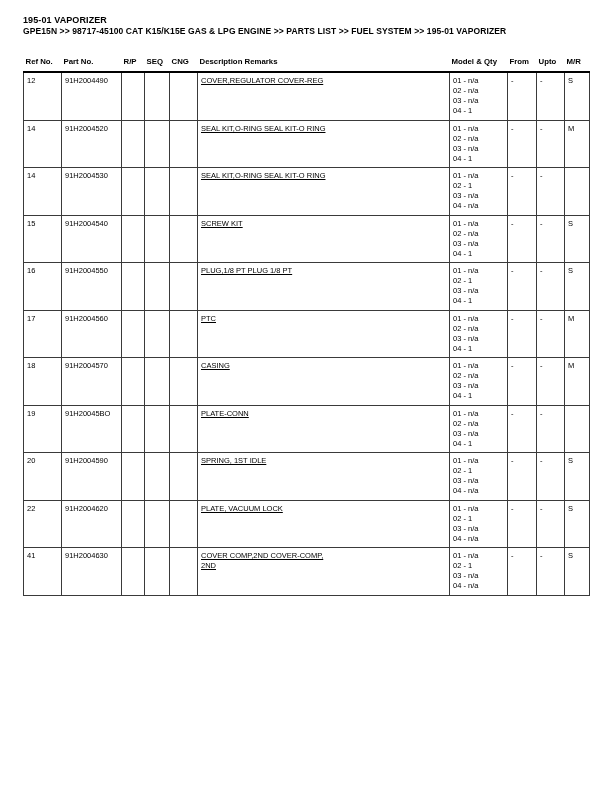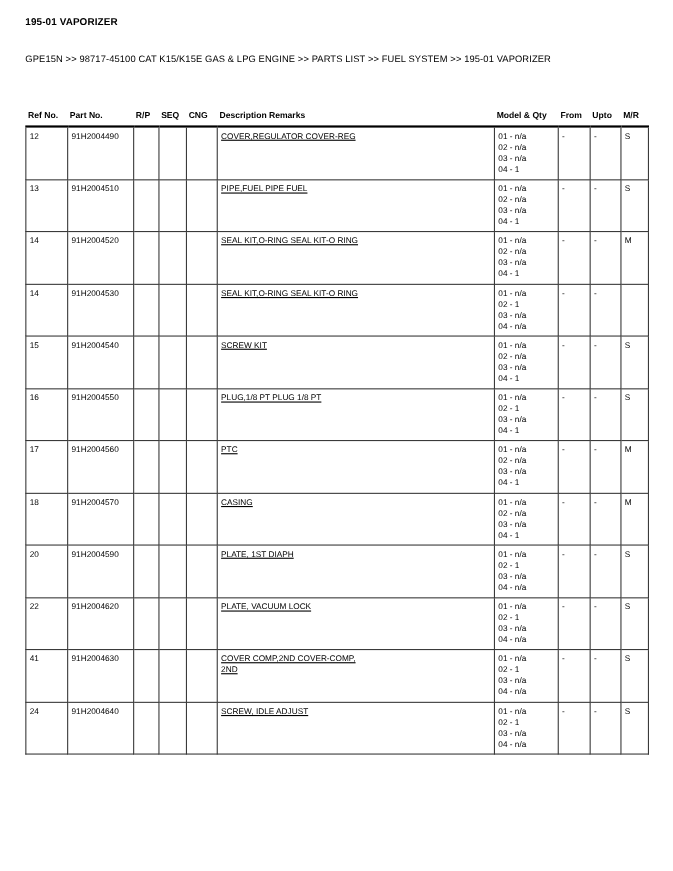--- a/index.html
+++ b/index.html
@@ -14,31 +14,31 @@
   .page { padding: 15px 9px 0 23px; }
 
   .doc-title {
     font-size: 9px;
     font-weight: bold;
     line-height: 11px;
     letter-spacing: 0.1px;
   }
   .breadcrumb {
     font-size: 8.5px;
-    font-weight: normal;
-    margin-top: 22px;
+    font-weight: bold;
+    margin-top: 0;
     line-height: 10px;
     letter-spacing: 0.1px;
   }
 
   table.parts {
     border-collapse: collapse;
     table-layout: fixed;
     width: 566px;
-    margin-top: 42px;
+    margin-top: 21px;
   }
   table.parts th {
     font-size: 7.8px;
     font-weight: bold;
     text-align: left;
     vertical-align: bottom;
     padding: 0 2px 5px 2px;
     border-bottom: 2px solid #000;
     white-space: nowrap;
   }
@@ -101,37 +101,20 @@
             <div>01 - n/a</div>
             <div>02 - n/a</div>
             <div>03 - n/a</div>
             <div>04 - 1</div>
           </td>
           <td class="vbottom">-</td>
           <td class="vbottom">-</td>
           <td>S</td>
         </tr>
         <tr>
-          <td>13</td>
-          <td>91H2004510</td>
-          <td></td>
-          <td></td>
-          <td></td>
-          <td class="desc">PIPE,FUEL PIPE FUEL</td>
-          <td>
-            <div>01 - n/a</div>
-            <div>02 - n/a</div>
-            <div>03 - n/a</div>
-            <div>04 - 1</div>
-          </td>
-          <td class="vbottom">-</td>
-          <td class="vbottom">-</td>
-          <td>S</td>
-        </tr>
-        <tr>
           <td>14</td>
           <td>91H2004520</td>
           <td></td>
           <td></td>
           <td></td>
           <td class="desc">SEAL KIT,O-RING SEAL KIT-O RING</td>
           <td>
             <div>01 - n/a</div>
             <div>02 - n/a</div>
             <div>03 - n/a</div>
@@ -220,26 +203,43 @@
             <div>01 - n/a</div>
             <div>02 - n/a</div>
             <div>03 - n/a</div>
             <div>04 - 1</div>
           </td>
           <td class="vbottom">-</td>
           <td class="vbottom">-</td>
           <td>M</td>
         </tr>
         <tr>
+          <td>19</td>
+          <td>91H20045BO</td>
+          <td></td>
+          <td></td>
+          <td></td>
+          <td class="desc">PLATE-CONN</td>
+          <td>
+            <div>01 - n/a</div>
+            <div>02 - n/a</div>
+            <div>03 - n/a</div>
+            <div>04 - 1</div>
+          </td>
+          <td class="vbottom">-</td>
+          <td class="vbottom">-</td>
+          <td></td>
+        </tr>
+        <tr>
           <td>20</td>
           <td>91H2004590</td>
           <td></td>
           <td></td>
           <td></td>
-          <td class="desc">PLATE, 1ST DIAPH</td>
+          <td class="desc">SPRING, 1ST IDLE</td>
           <td>
             <div>01 - n/a</div>
             <div>02 - 1</div>
             <div>03 - n/a</div>
             <div>04 - n/a</div>
           </td>
           <td class="vbottom">-</td>
           <td class="vbottom">-</td>
           <td>S</td>
         </tr>
@@ -271,33 +271,16 @@
           <td>
             <div>01 - n/a</div>
             <div>02 - 1</div>
             <div>03 - n/a</div>
             <div>04 - n/a</div>
           </td>
           <td class="vbottom">-</td>
           <td class="vbottom">-</td>
           <td>S</td>
         </tr>
-        <tr>
-          <td>24</td>
-          <td>91H2004640</td>
-          <td></td>
-          <td></td>
-          <td></td>
-          <td class="desc">SCREW, IDLE ADJUST</td>
-          <td>
-            <div>01 - n/a</div>
-            <div>02 - 1</div>
-            <div>03 - n/a</div>
-            <div>04 - n/a</div>
-          </td>
-          <td class="vbottom">-</td>
-          <td class="vbottom">-</td>
-          <td>S</td>
-        </tr>
       </tbody>
   </table>
 
 </div>
 
 </body></html>

